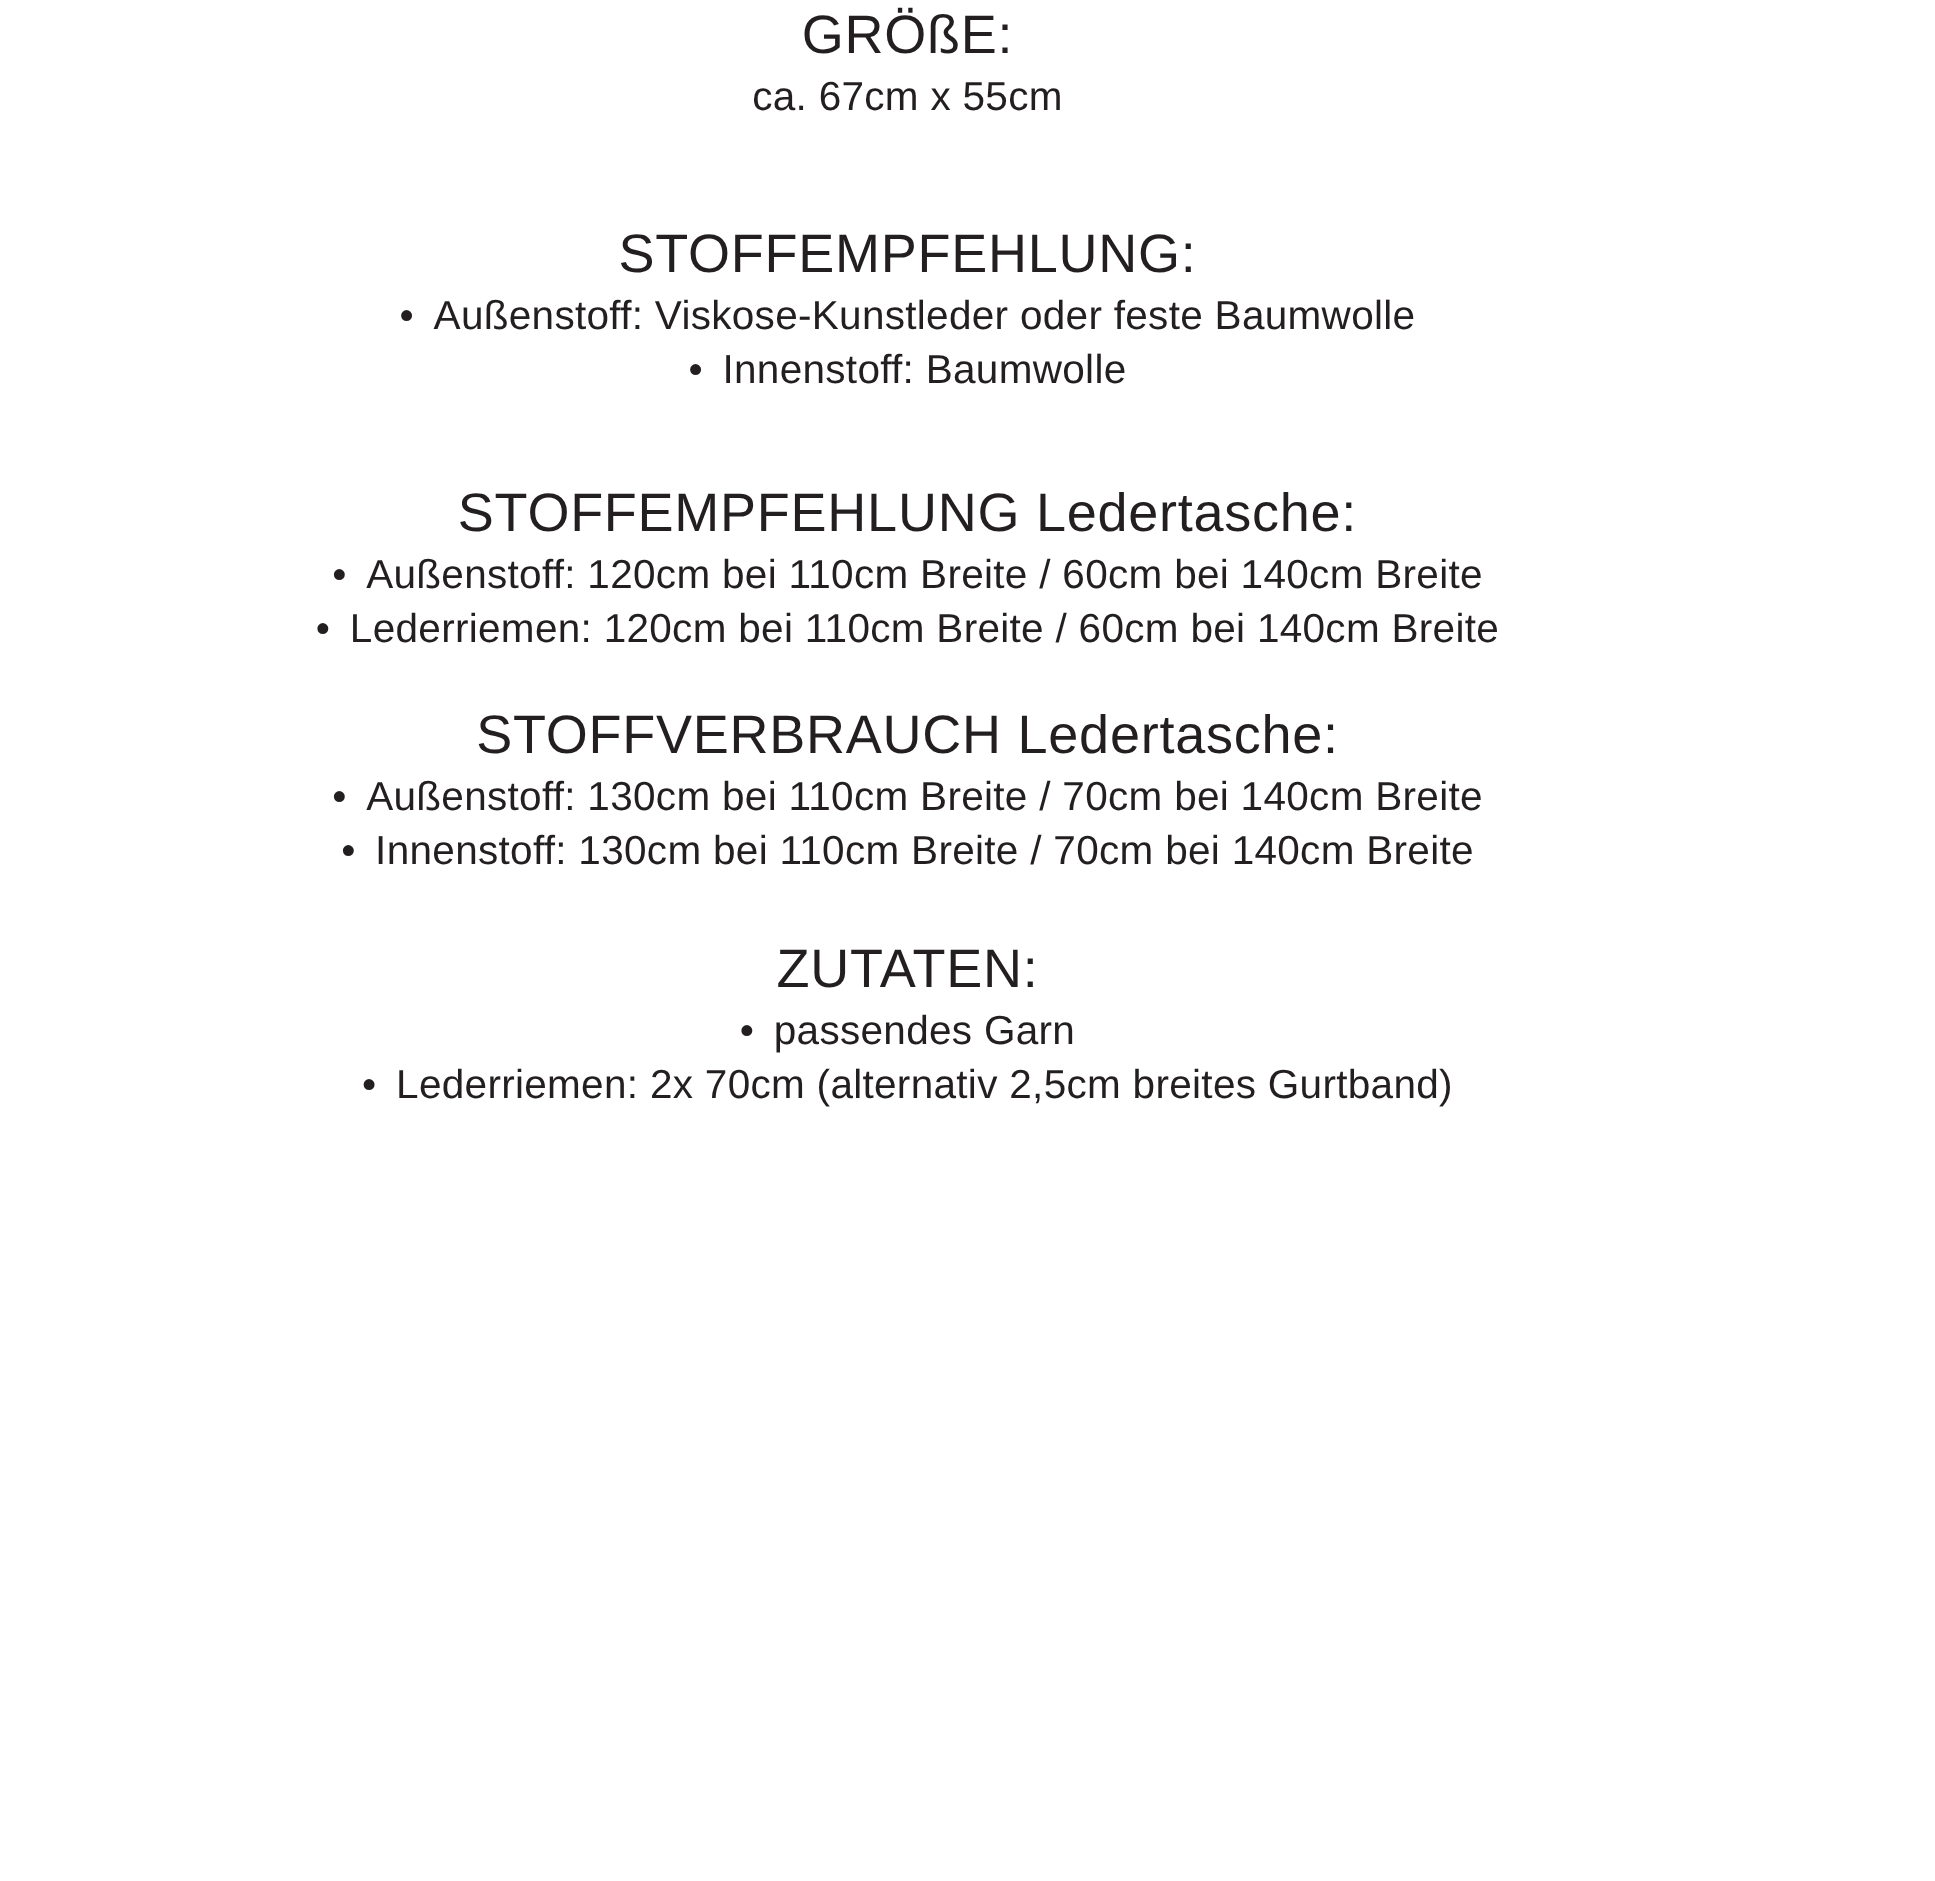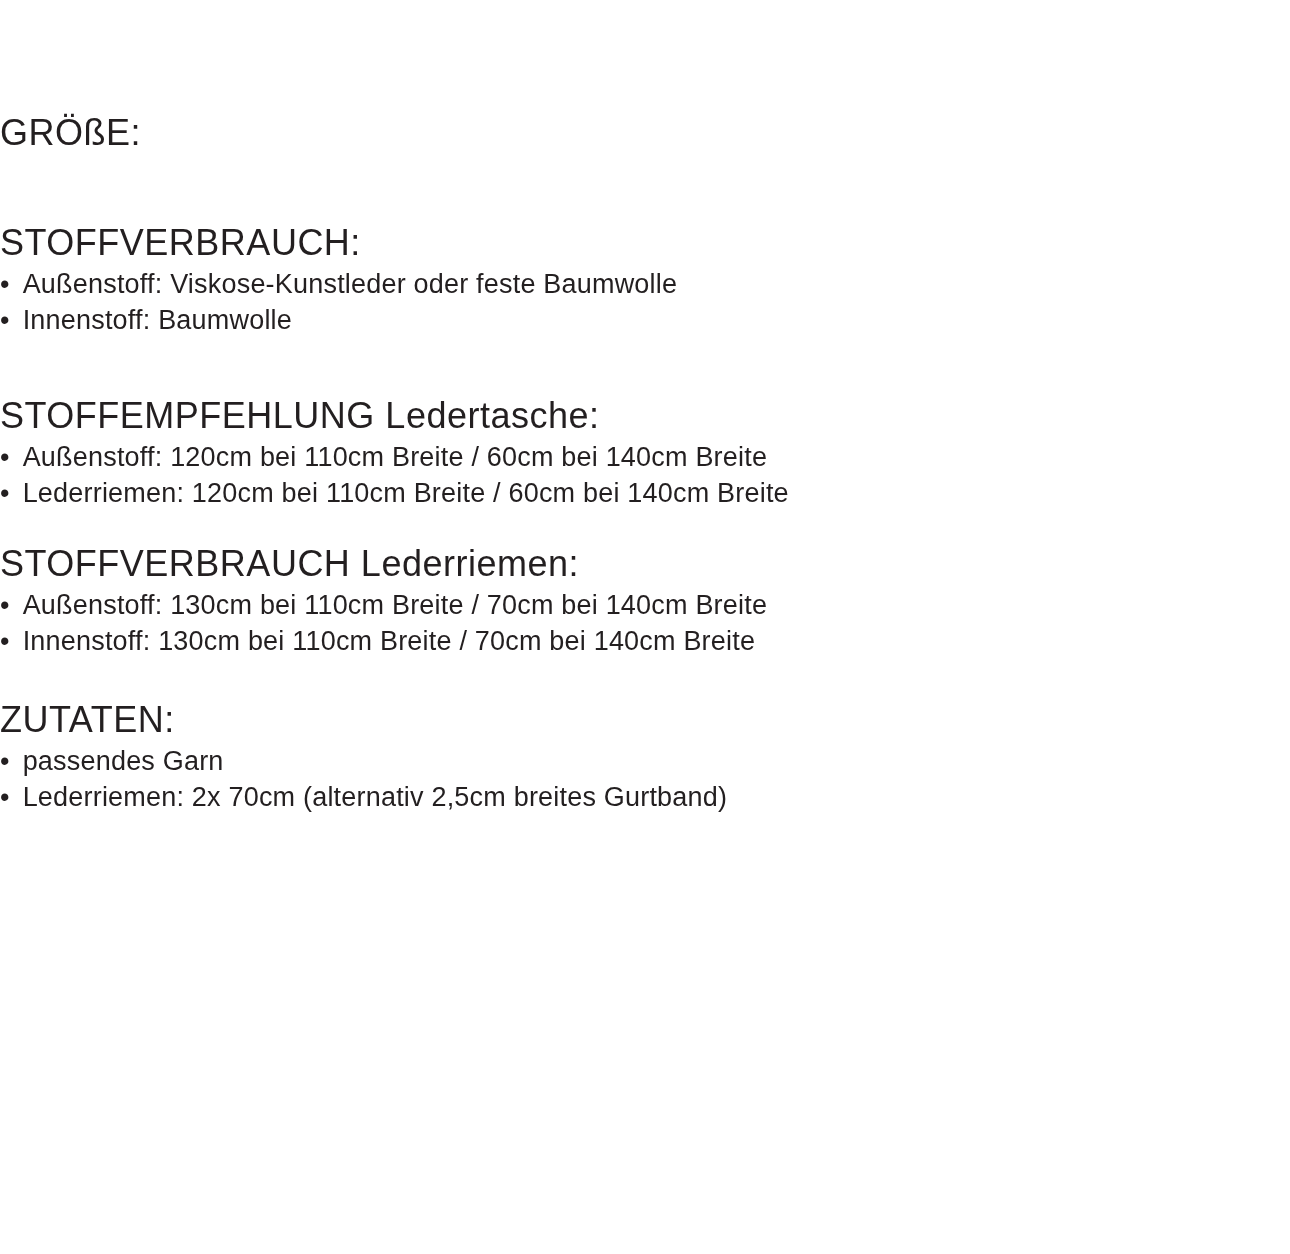--- a/index.html
+++ b/index.html
@@ -11,21 +11,21 @@
     position: relative;
     width: 1290px;
     height: 1254px;
     background: #ffffff;
     font-family: "Liberation Sans", sans-serif;
     color: #231f20;
     overflow: hidden;
   }
   .content {
     width: 1210px;          
-    padding-top: 110px;
+    text-align: center;
   }
   .heading {
     font-size: 36px;
     line-height: 46px;
     font-weight: 400;
     letter-spacing: 0.5px;
     margin: 0;
   }
   .item {
     font-size: 27px;
@@ -43,44 +43,47 @@
   .sec-5 { margin-top: 38px; }
 </style>
 </head>
 <body>
 
 <div class="page">
   <div class="content">
 
     <section class="sec sec-1">
       <h2 class="heading">GRÖßE:</h2>
+      <div class="item">
+        <span class="item-text">ca. 67cm x 55cm</span>
+      </div>
     </section>
 
     <section class="sec sec-2">
-      <h2 class="heading">STOFFVERBRAUCH:</h2>
+      <h2 class="heading">STOFFEMPFEHLUNG:</h2>
       <div class="item">
         <span class="marker">•</span><span class="item-text">Außenstoff: Viskose-Kunstleder oder feste Baumwolle</span>
       </div>
       <div class="item">
         <span class="marker">•</span><span class="item-text">Innenstoff: Baumwolle</span>
       </div>
     </section>
 
     <section class="sec sec-3">
       <h2 class="heading">STOFFEMPFEHLUNG Ledertasche:</h2>
       <div class="item">
         <span class="marker">•</span><span class="item-text">Außenstoff: 120cm bei 110cm Breite / 60cm bei 140cm Breite</span>
       </div>
       <div class="item">
         <span class="marker">•</span><span class="item-text">Lederriemen: 120cm bei 110cm Breite / 60cm bei 140cm Breite</span>
       </div>
     </section>
 
     <section class="sec sec-4">
-      <h2 class="heading">STOFFVERBRAUCH Lederriemen:</h2>
+      <h2 class="heading">STOFFVERBRAUCH Ledertasche:</h2>
       <div class="item">
         <span class="marker">•</span><span class="item-text">Außenstoff: 130cm bei 110cm Breite / 70cm bei 140cm Breite</span>
       </div>
       <div class="item">
         <span class="marker">•</span><span class="item-text">Innenstoff: 130cm bei 110cm Breite / 70cm bei 140cm Breite</span>
       </div>
     </section>
 
     <section class="sec sec-5">
       <h2 class="heading">ZUTATEN:</h2>

